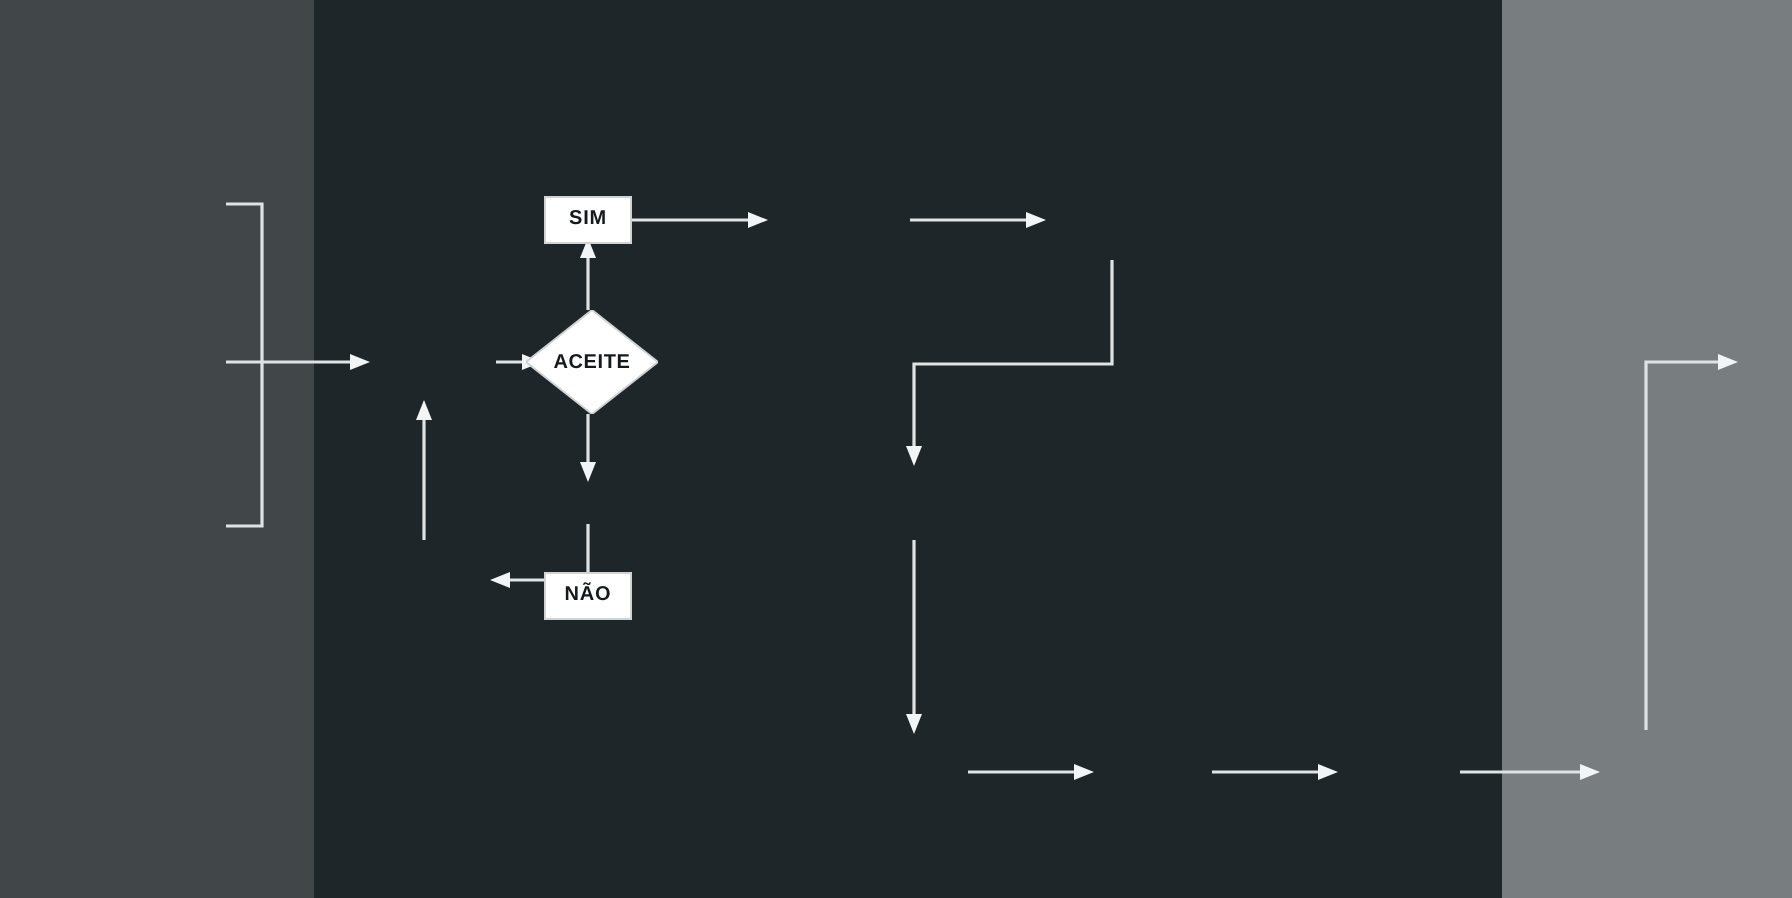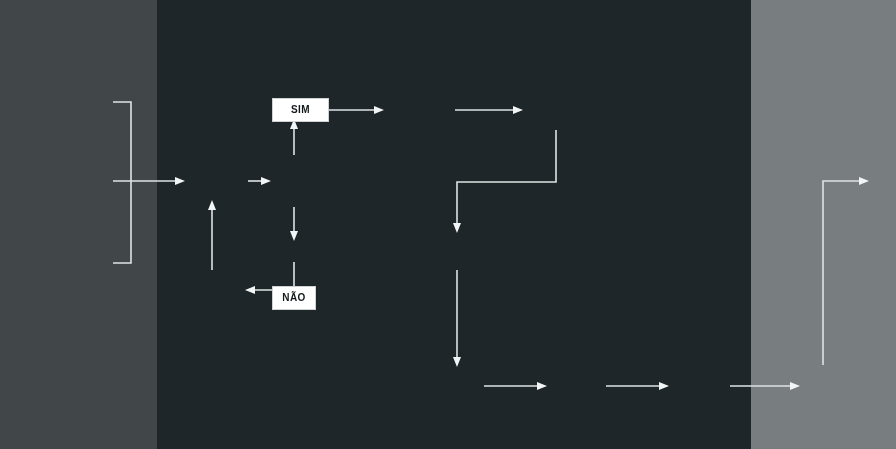--- a/index.html
+++ b/index.html
@@ -135,21 +135,27 @@
         <path class="edge" d="M 730 386 L 795 386" stroke="#dfe3e4"></path>
         <polygon class="edge-head" points="800,386 790,382 790,390"></polygon>
       </g>
       <g>
         <path class="edge" d="M 823 365 L 823 181 L 864 181" stroke="#dfe3e4"></path>
         <polygon class="edge-head" points="869,181 859,177 859,185"></polygon>
       </g>
     </svg>
 
   <div class="layer" id="node-layer">
-      <div class="node node-rect" style="left: 272px; top: 98px; width: 57px; height: 24px; background: rgb(255, 255, 255); color: rgb(20, 25, 27);">
+      <div class="node node-rect" style="left: 272px; top: 98px; width: 44px; height: 24px; background: rgb(255, 255, 255); color: rgb(20, 25, 27);">
         <span>SIM</span>
+      </div>
+      <div class="diamond-wrap" style="left: 263px; top: 155px; width: 66px; height: 52px;">
+        <svg class="diamond-shape" viewBox="0 0 66 52">
+          <polygon points="33,0 66,26 33,52 0,26" fill="#ffffff" stroke="#cfd3d4" stroke-width="1"></polygon>
+        </svg>
+        <span class="diamond-label" style="color: rgb(20, 25, 27);">ACEITE</span>
       </div>
       <div class="node node-rect" style="left: 272px; top: 238px; width: 44px; height: 24px; background: rgb(255, 255, 255); color: rgb(20, 25, 27); margin-top: 48px;">
         <span>NÃO</span>
       </div>
     </div>
 
 </div>
 
 </body></html>

